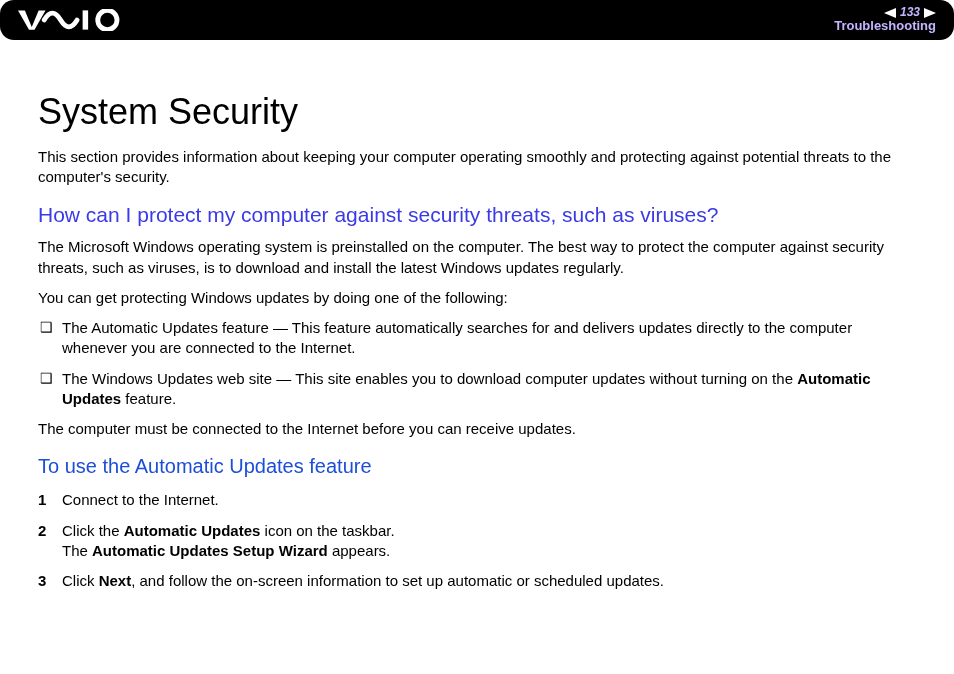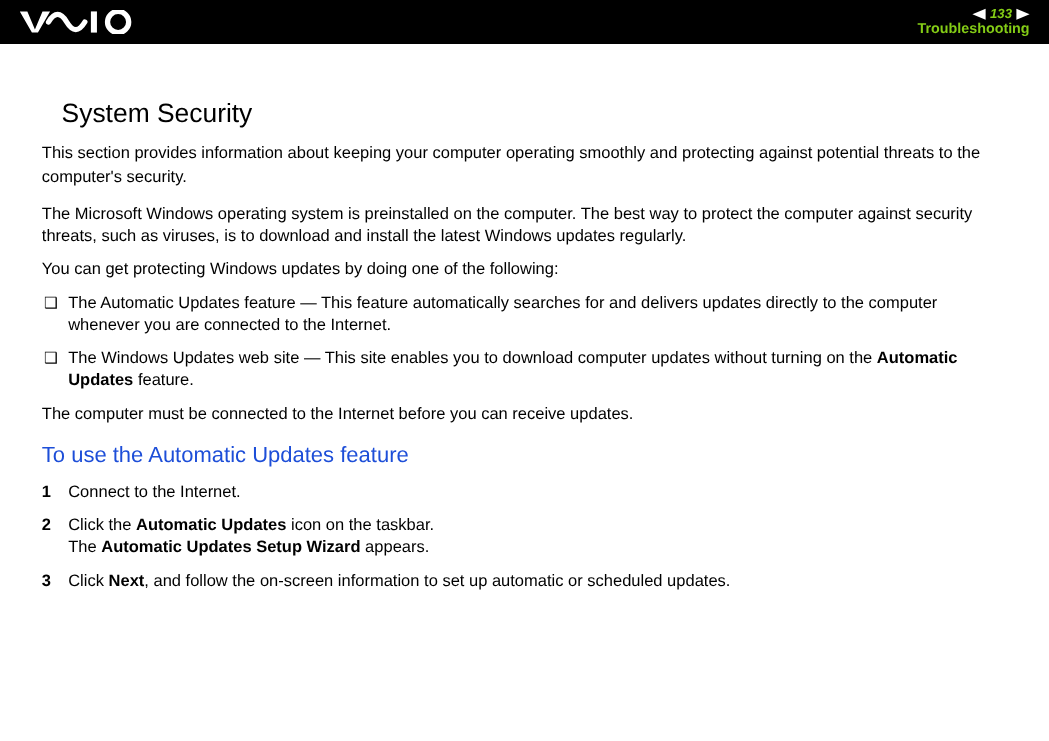--- a/index.html
+++ b/index.html
@@ -7,26 +7,27 @@
     width: 954px;
     height: 674px;
     background: #fff;
     font-family: Arial, Helvetica, sans-serif;
     color: #000;
     overflow: hidden;
     position: relative;
   }
   .topbar {
     background: #000;
-    color: #84cc16;
+    color: #c4b5fd;
     height: 40px;
     display: flex;
     align-items: center;
     justify-content: space-between;
     padding: 0 18px;
+    border-radius: 14px;
   }
   .logo {
     display: flex;
     align-items: center;
     height: 40px;
   }
   .logo svg { height: 22px; }
   .topright {
     text-align: right;
     line-height: 1.1;
@@ -56,24 +57,23 @@
     font-size: 13px;
     font-weight: bold;
     text-align: right;
   }
   .content {
     padding: 48px 34px 20px 38px;
     font-size: 15px;
     line-height: 1.35;
   }
   h1 {
-    font-size: 24px;
+    font-size: 36px;
     font-weight: 400;
     margin-bottom: 10px;
-    margin-left: 18px;
   }
   .intro {
     margin-bottom: 14px;
   }
   h2.blue {
     color: #3a3ae6;
     font-size: 21px;
     font-weight: 400;
     margin-bottom: 8px;
   }
@@ -146,20 +146,21 @@
     <div class="section-label">Troubleshooting</div>
   </div>
 </div>
 
 <div class="content">
 
   <h1>System Security</h1>
 
   <p class="intro">This section provides information about keeping your computer operating smoothly and protecting against potential threats to the computer's security.</p>
 
+  <h2 class="blue">How can I protect my computer against security threats, such as viruses?</h2>
 
   <p class="para">The Microsoft Windows operating system is preinstalled on the computer. The best way to protect the computer against security threats, such as viruses, is to download and install the latest Windows updates regularly.</p>
   <p class="para">You can get protecting Windows updates by doing one of the following:</p>
 
   <div class="bullets">
     <div class="bullet-row">
       <div class="bullet-mark">❑</div>
       <div class="bullet-text">
         <span>The Automatic Updates feature — This feature automatically searches for and delivers updates directly to the computer whenever you are connected to the Internet.</span>
       </div>

